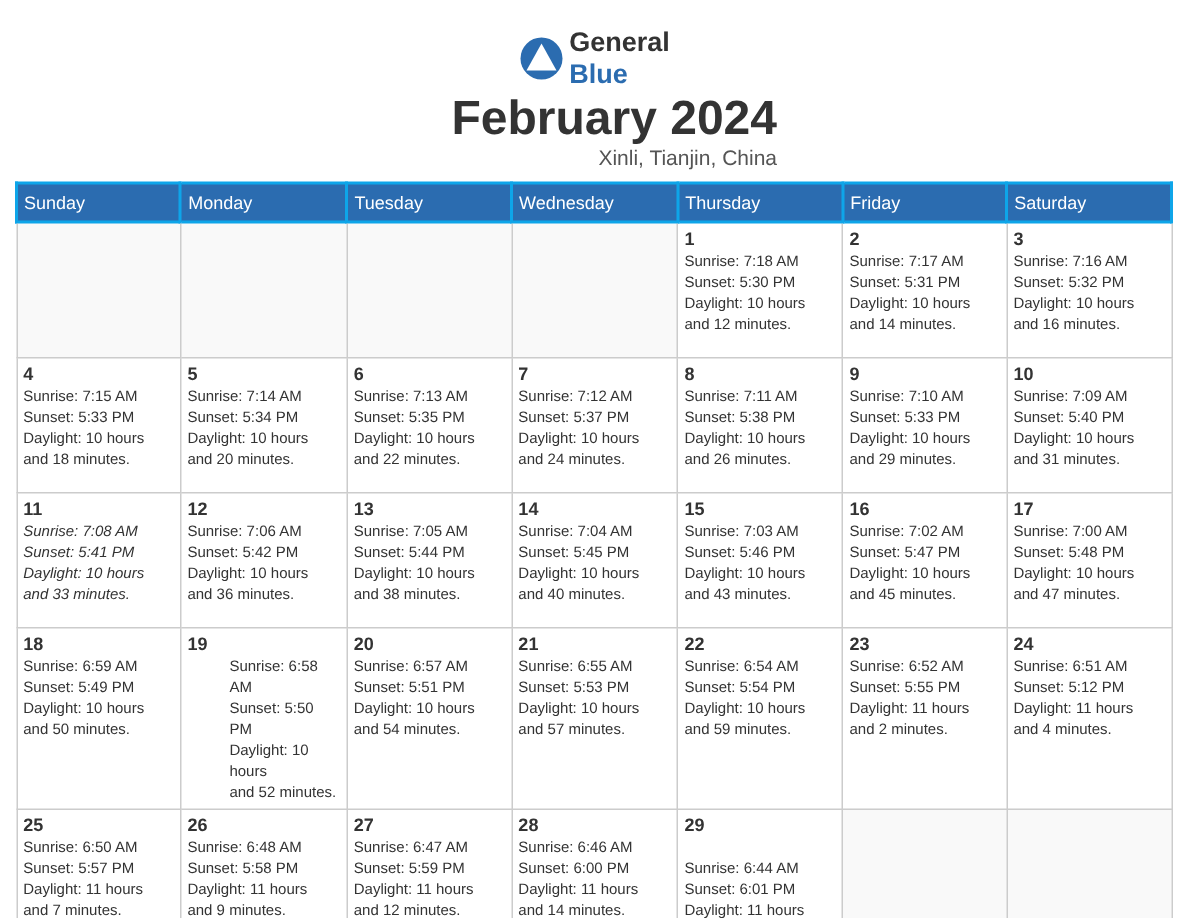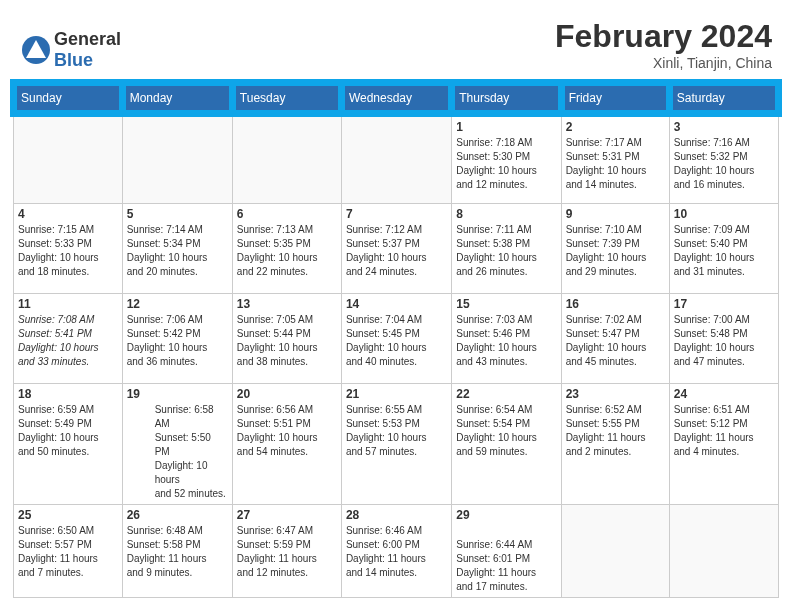--- a/index.html
+++ b/index.html
@@ -6,22 +6,23 @@
     body {
       font-family: Arial, sans-serif;
       background: #fff;
       width: 792px;
       min-height: 612px;
       padding: 10px;
     }
     .header {
       display: flex;
       justify-content: space-between;
-      align-items: flex-end;
+      align-items: center;
       padding: 8px 10px 4px 10px;
+      flex-direction: column;
     }
     .logo {
       display: flex;
       align-items: center;
       font-size: 18px;
       font-weight: bold;
       color: #333;
     }
     .logo .general {
       color: #333;
@@ -51,21 +52,21 @@
       width: 100%;
       border-collapse: collapse;
       margin-top: 4px;
     }
     .calendar th {
       background: #2b6cb0;
       color: #fff;
       font-size: 12px;
       padding: 5px 4px;
       text-align: left;
-      border: 7px solid #0ea5e9;
+      border: 2px solid #0ea5e9;
       font-weight: normal;
     }
     .calendar td {
       border: 1px solid #ccc;
       vertical-align: top;
       padding: 3px 4px;
       font-size: 10px;
       color: #333;
       width: 113px;
       height: 90px;
@@ -178,21 +179,21 @@
         <td>
           <span class="day-num">8</span>
           <div class="cell-text" style="white-space: pre-line;">Sunrise: 7:11 AM
 Sunset: 5:38 PM
 Daylight: 10 hours
 and 26 minutes.</div>
         </td>
         <td>
           <span class="day-num">9</span>
           <div class="cell-text" style="white-space: pre-line;">Sunrise: 7:10 AM
-Sunset: 7:39 PM
+Sunset: 5:33 PM
 Daylight: 10 hours
 and 29 minutes.</div>
         </td>
         <td>
           <span class="day-num">10</span>
           <div class="cell-text" style="white-space: pre-line;">Sunrise: 7:09 AM
 Sunset: 5:40 PM
 Daylight: 10 hours
 and 31 minutes.</div>
         </td>
@@ -258,21 +259,21 @@
         </td>
         <td>
           <span class="day-num">19</span>
           <div class="cell-text" style="white-space: pre-line; margin-left: 28px;">Sunrise: 6:58 AM
 Sunset: 5:50 PM
 Daylight: 10 hours
 and 52 minutes.</div>
         </td>
         <td>
           <span class="day-num">20</span>
-          <div class="cell-text" style="white-space: pre-line;">Sunrise: 6:56 AM
+          <div class="cell-text" style="white-space: pre-line;">Sunrise: 6:57 AM
 Sunset: 5:51 PM
 Daylight: 10 hours
 and 54 minutes.</div>
         </td>
         <td>
           <span class="day-num">21</span>
           <div class="cell-text" style="white-space: pre-line;">Sunrise: 6:55 AM
 Sunset: 5:53 PM
 Daylight: 10 hours
 and 57 minutes.</div>

